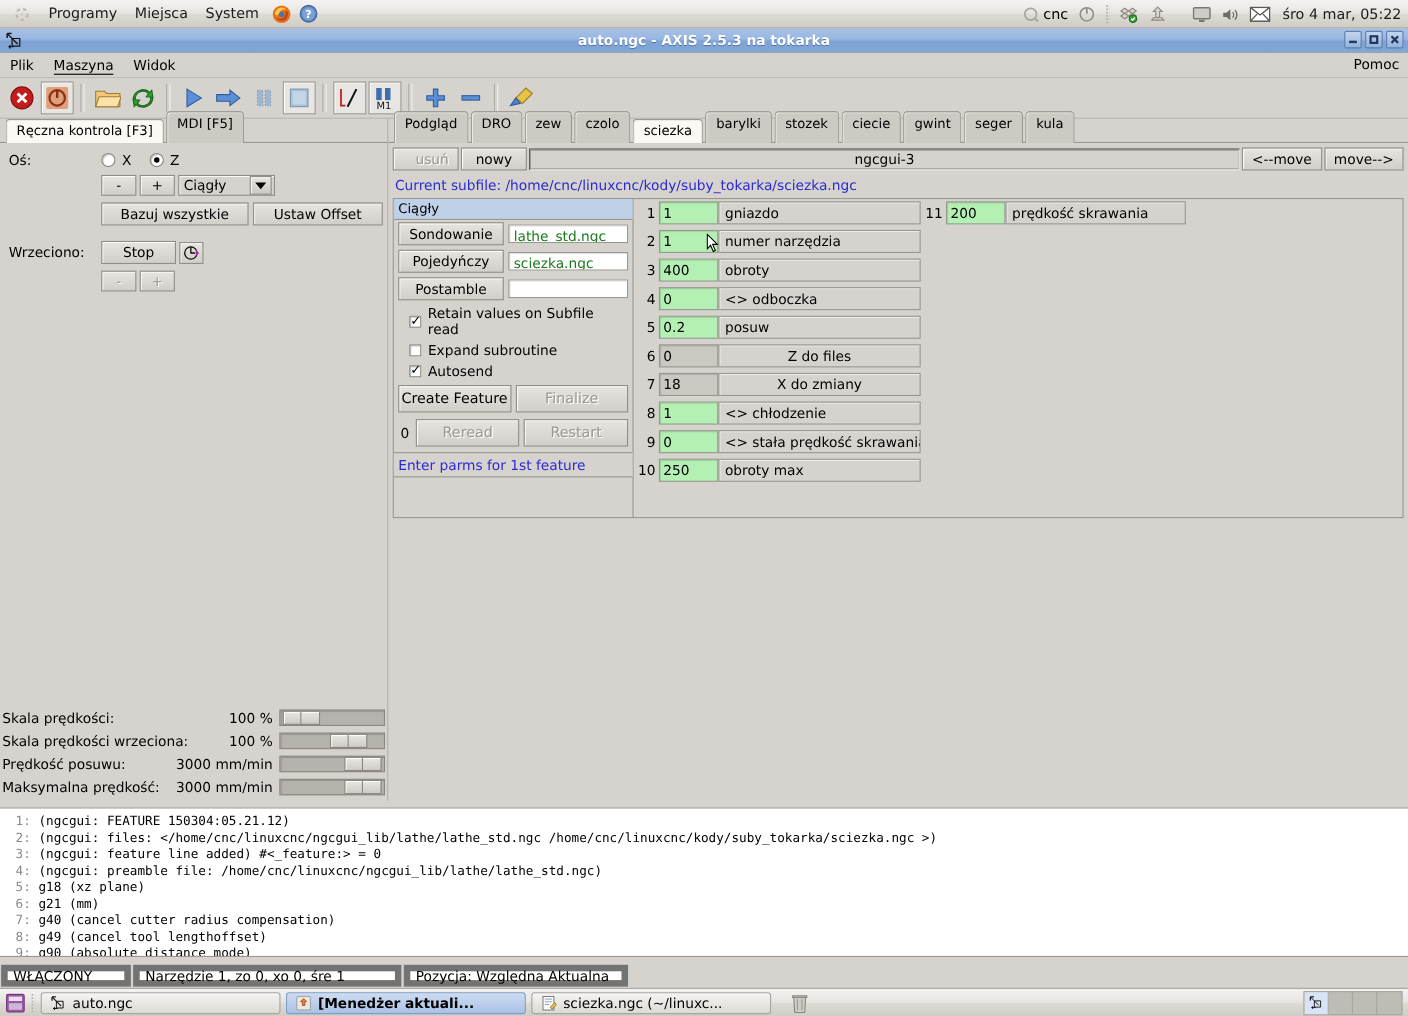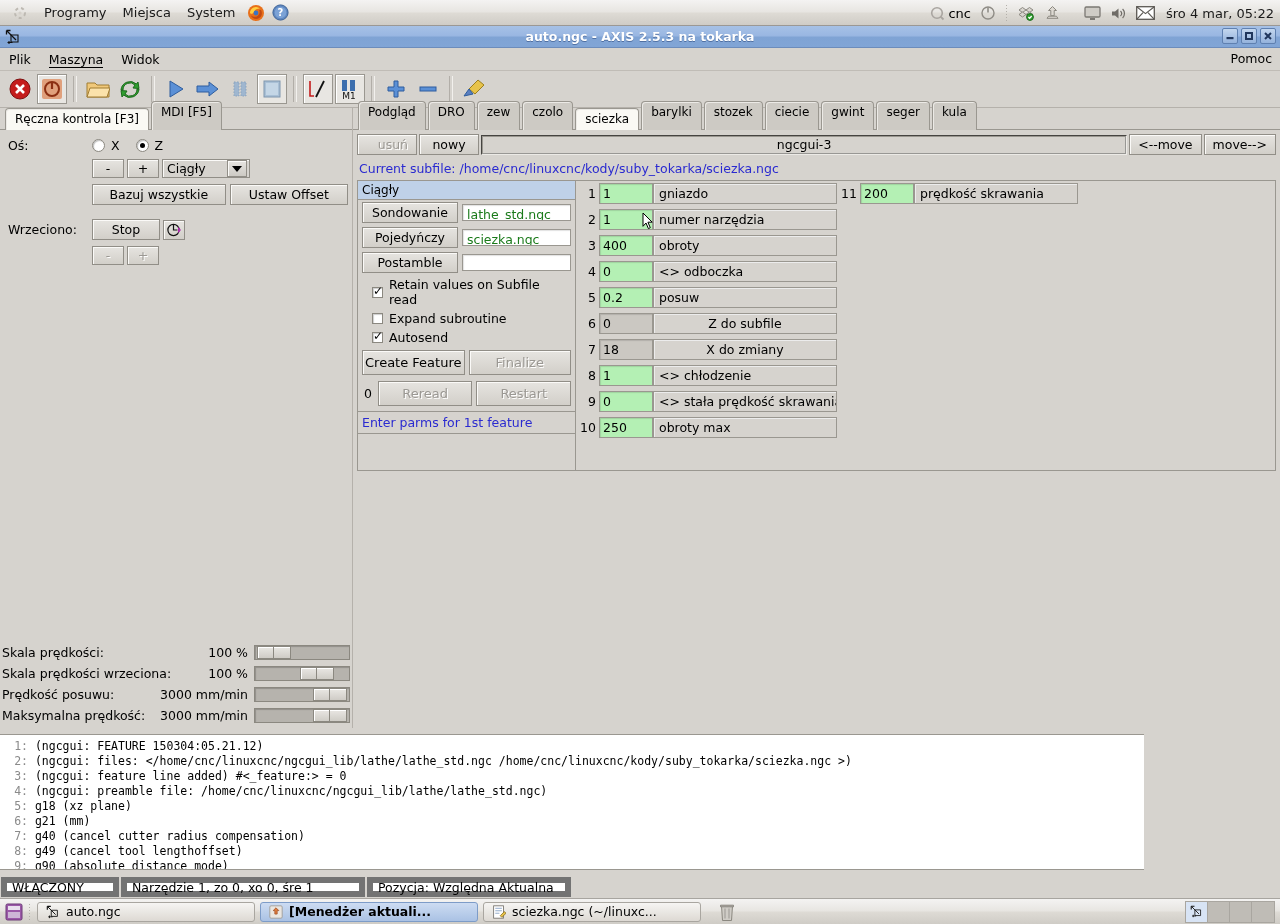--- a/index.html
+++ b/index.html
@@ -140,21 +140,21 @@
     height:21px;box-sizing:border-box;border:1px solid #9a9790;background:#d6d3ce;
     box-shadow:inset 1px 1px 0 #ececec;font-size:12.5px;padding:2px 5px;white-space:nowrap;overflow:hidden;
   }
   .plabel.w1{width:184px;}
   .plabel.w2{width:164px;}
   .plabel.ctr{text-align:center;}
   
   .cursor{position:absolute;width:12px;height:18px;pointer-events:none;}
   
   #logbox{
-    position:absolute;left:0;bottom:28px;width:1144px;height:136px;box-sizing:border-box;
+    position:absolute;left:0;bottom:28px;width:1280px;height:136px;box-sizing:border-box;
     background:#fff;border:1px solid #9a9790;border-left:none;border-right:none;
     font-family:"DejaVu Sans Mono","Liberation Mono",monospace;font-size:11.5px;
     padding:4px 0 0 0;overflow:hidden;
   }
   .logline{height:15px;line-height:15px;white-space:pre;padding-left:6px;}
   .lnum{color:#8a8a8a;display:inline-block;width:22px;text-align:right;}
   .ltxt{color:#000;}
   
   #statusbar{position:absolute;left:0;bottom:0;width:1280px;height:22px;display:flex;align-items:stretch;background:#d6d3ce;}
   .sbcell{
@@ -559,21 +559,21 @@
                   <span class="plabel w1">&lt;&gt; odboczka</span>
                 </div>
                 <div class="prow">
                   <span class="pnum">5</span>
                   <span class="pval">0.2</span>
                   <span class="plabel w1">posuw</span>
                 </div>
                 <div class="prow">
                   <span class="pnum">6</span>
                   <span class="pval dis">0</span>
-                  <span class="plabel w1 ctr">Z  do subfile</span>
+                  <span class="plabel w1 ctr">Z  do files</span>
                 </div>
                 <div class="prow">
                   <span class="pnum">7</span>
                   <span class="pval dis">18</span>
                   <span class="plabel w1 ctr">X  do zmiany</span>
                 </div>
                 <div class="prow">
                   <span class="pnum">8</span>
                   <span class="pval">1</span>
                   <span class="plabel w1">&lt;&gt; chłodzenie</span>

